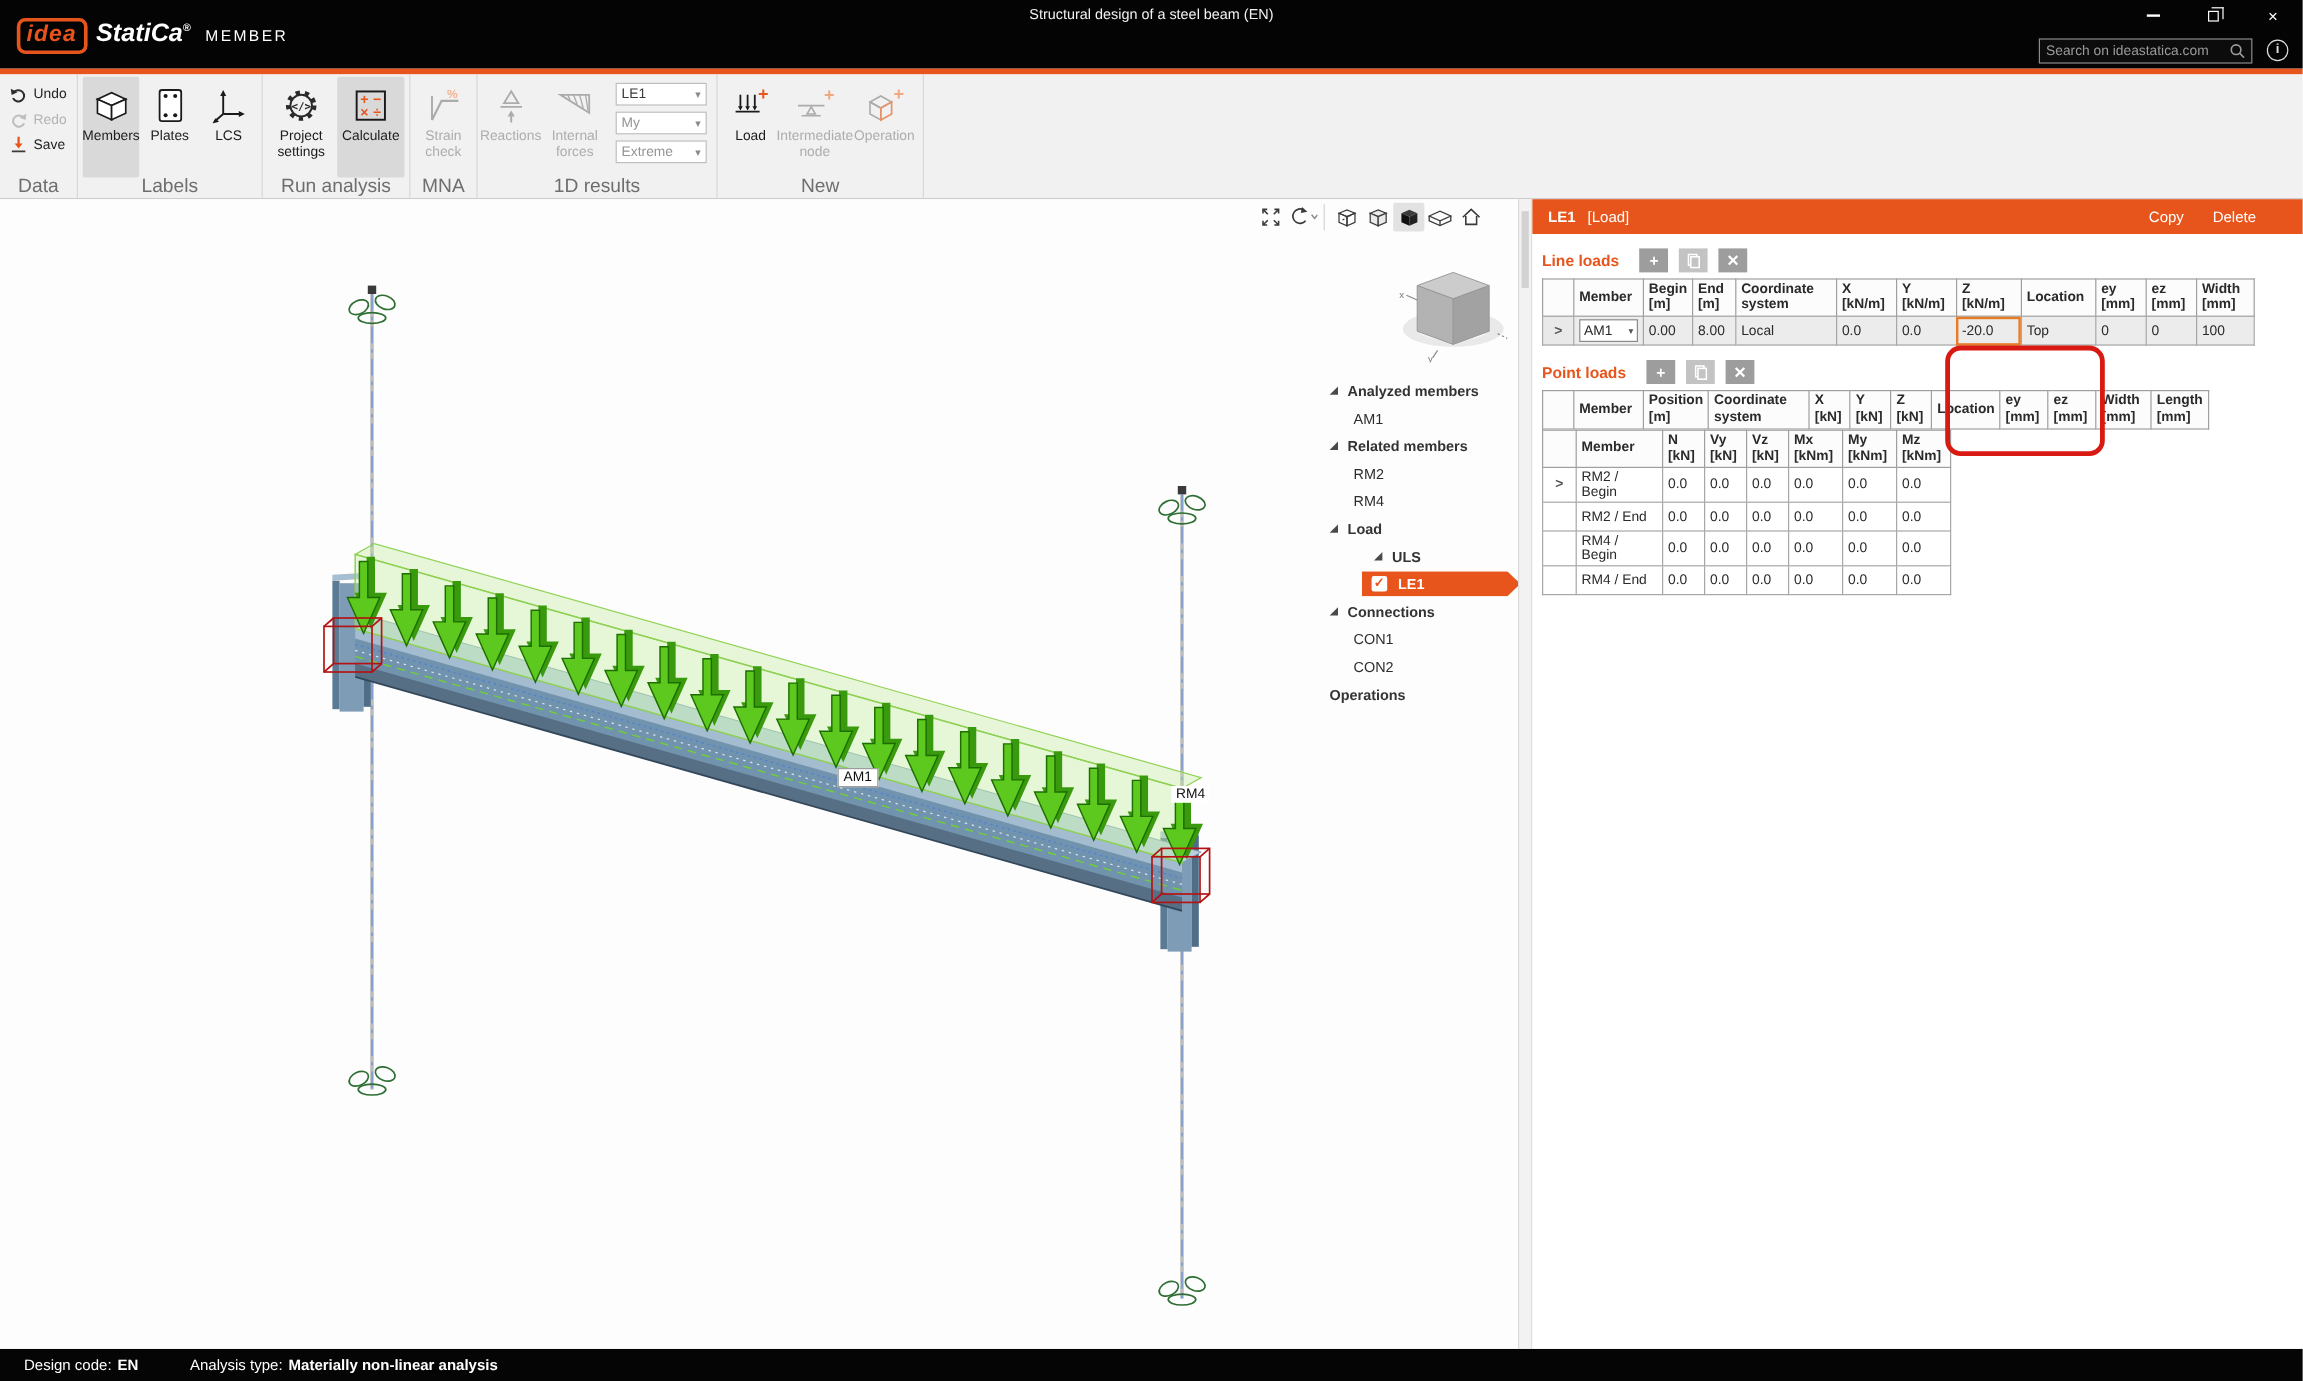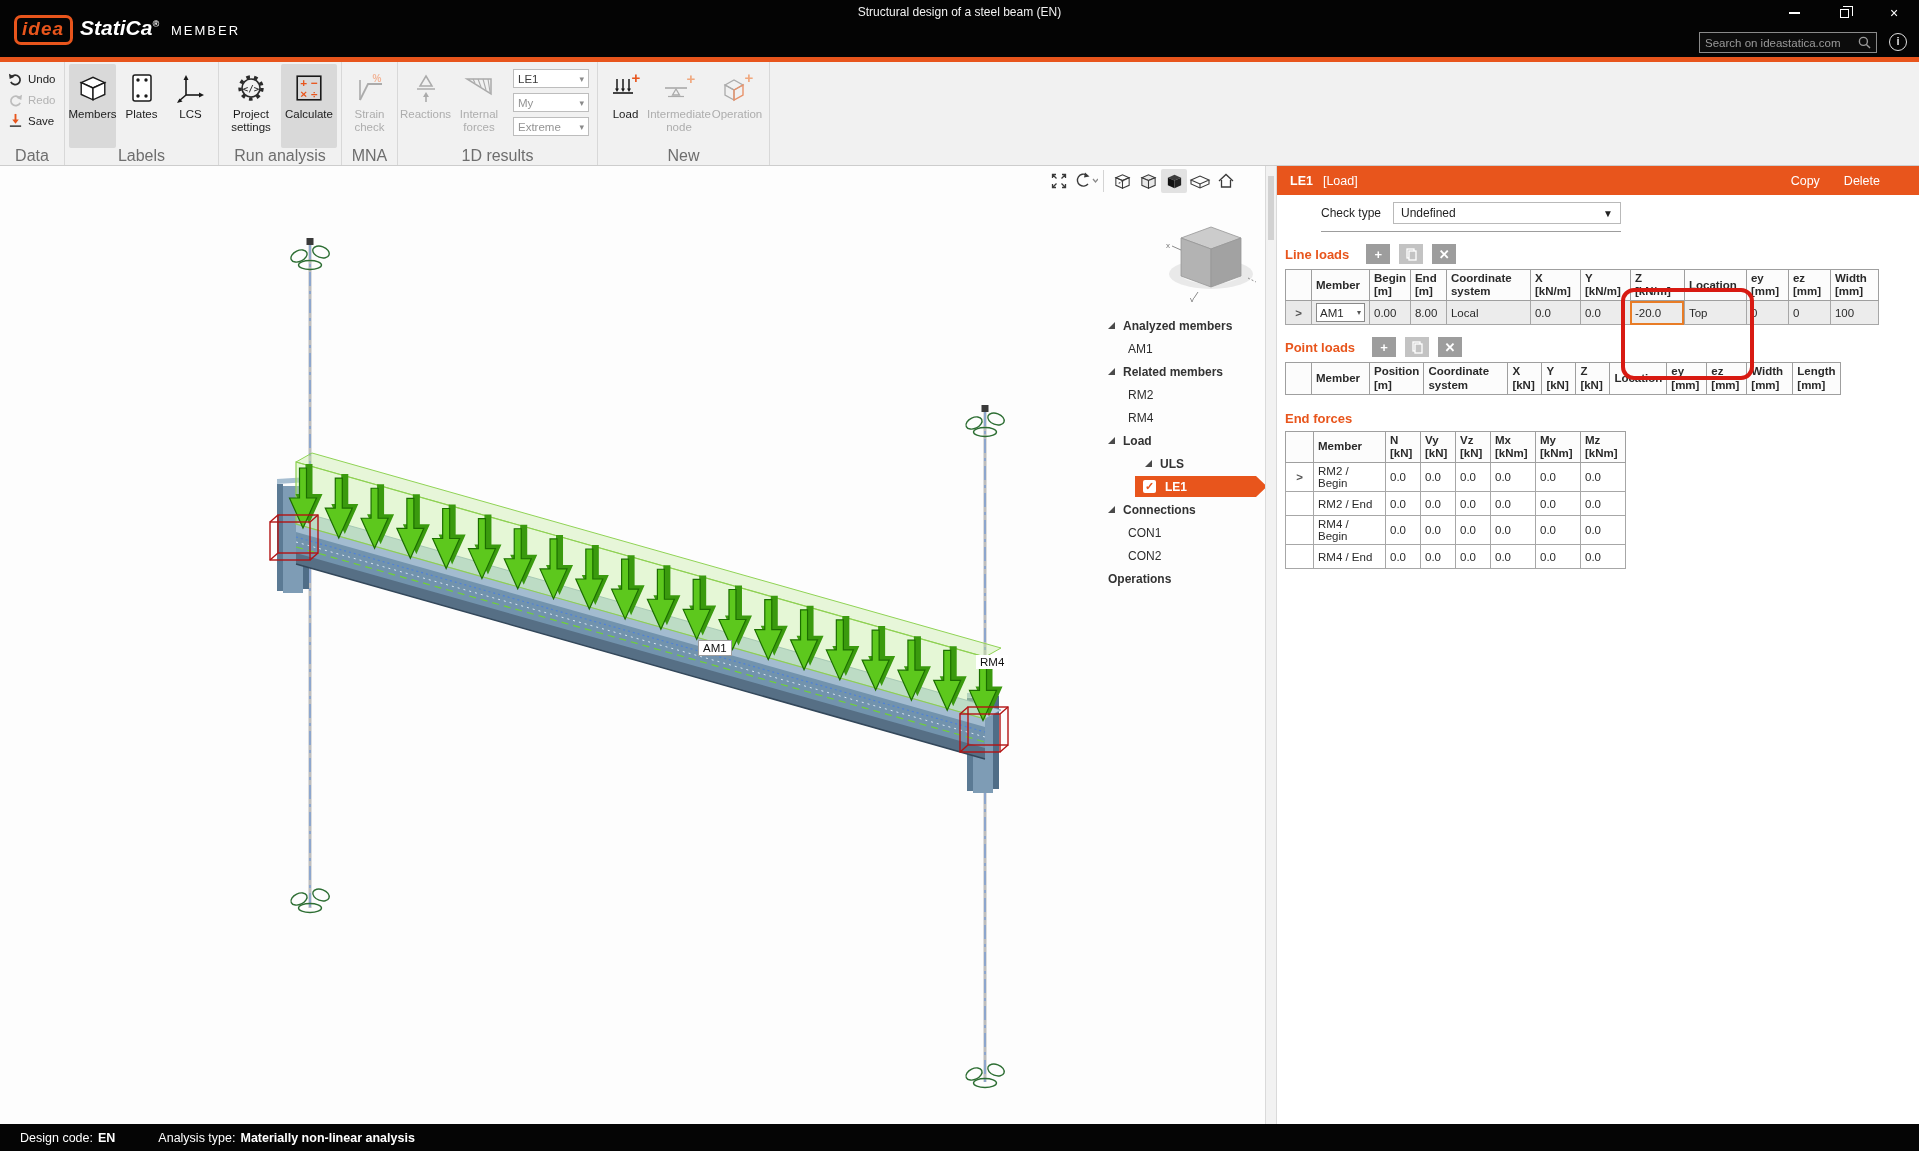--- a/index.html
+++ b/index.html
@@ -608,27 +608,20 @@
   <div id="props">
     <div class="phead">
       <span class="phead-id">LE1</span>
       <span class="phead-kind">[Load]</span>
       <span class="phead-actions">
         <span>Copy</span>
         <span>Delete</span>
       </span>
     </div>
 
-    <div class="checkrow">
-      <span class="lbl">Check type</span>
-      <div class="cdd">
-        <span>Undefined</span>
-          <span class="ar">▼</span>
-      </div>
-    </div>
 
     <div class="sec-row">
       <span class="sec-title">Line loads</span>
       <div class="mini-btn">+</div>
       <div class="mini-btn lite">
         <svg width="11" height="13" viewBox="0 0 11 13">
           <rect x="1" y="1" width="7" height="9" fill="none" stroke="#fff" stroke-width="1.3"></rect>
           <rect x="3" y="3" width="7" height="9" fill="#c3c3c3" stroke="#fff" stroke-width="1.3"></rect>
         </svg>
         </div>
@@ -748,23 +741,20 @@
               <th>Width
 [mm]</th>
               <th>Length
 [mm]</th>
             </tr>
           </thead>
           <tbody></tbody>
         </table>
       </div>
 
-    <div class="sec-row" style="margin-top:16px">
-      <span class="sec-title">End forces</span>
-    </div>
     <div id="end-forces-table">
         <table class="ptable">
           <colgroup>
             <col style="width: 28px;">
             <col style="width: 72px;">
             <col style="width: 35px;">
             <col style="width: 35px;">
             <col style="width: 35px;">
             <col style="width: 45px;">
             <col style="width: 45px;">

